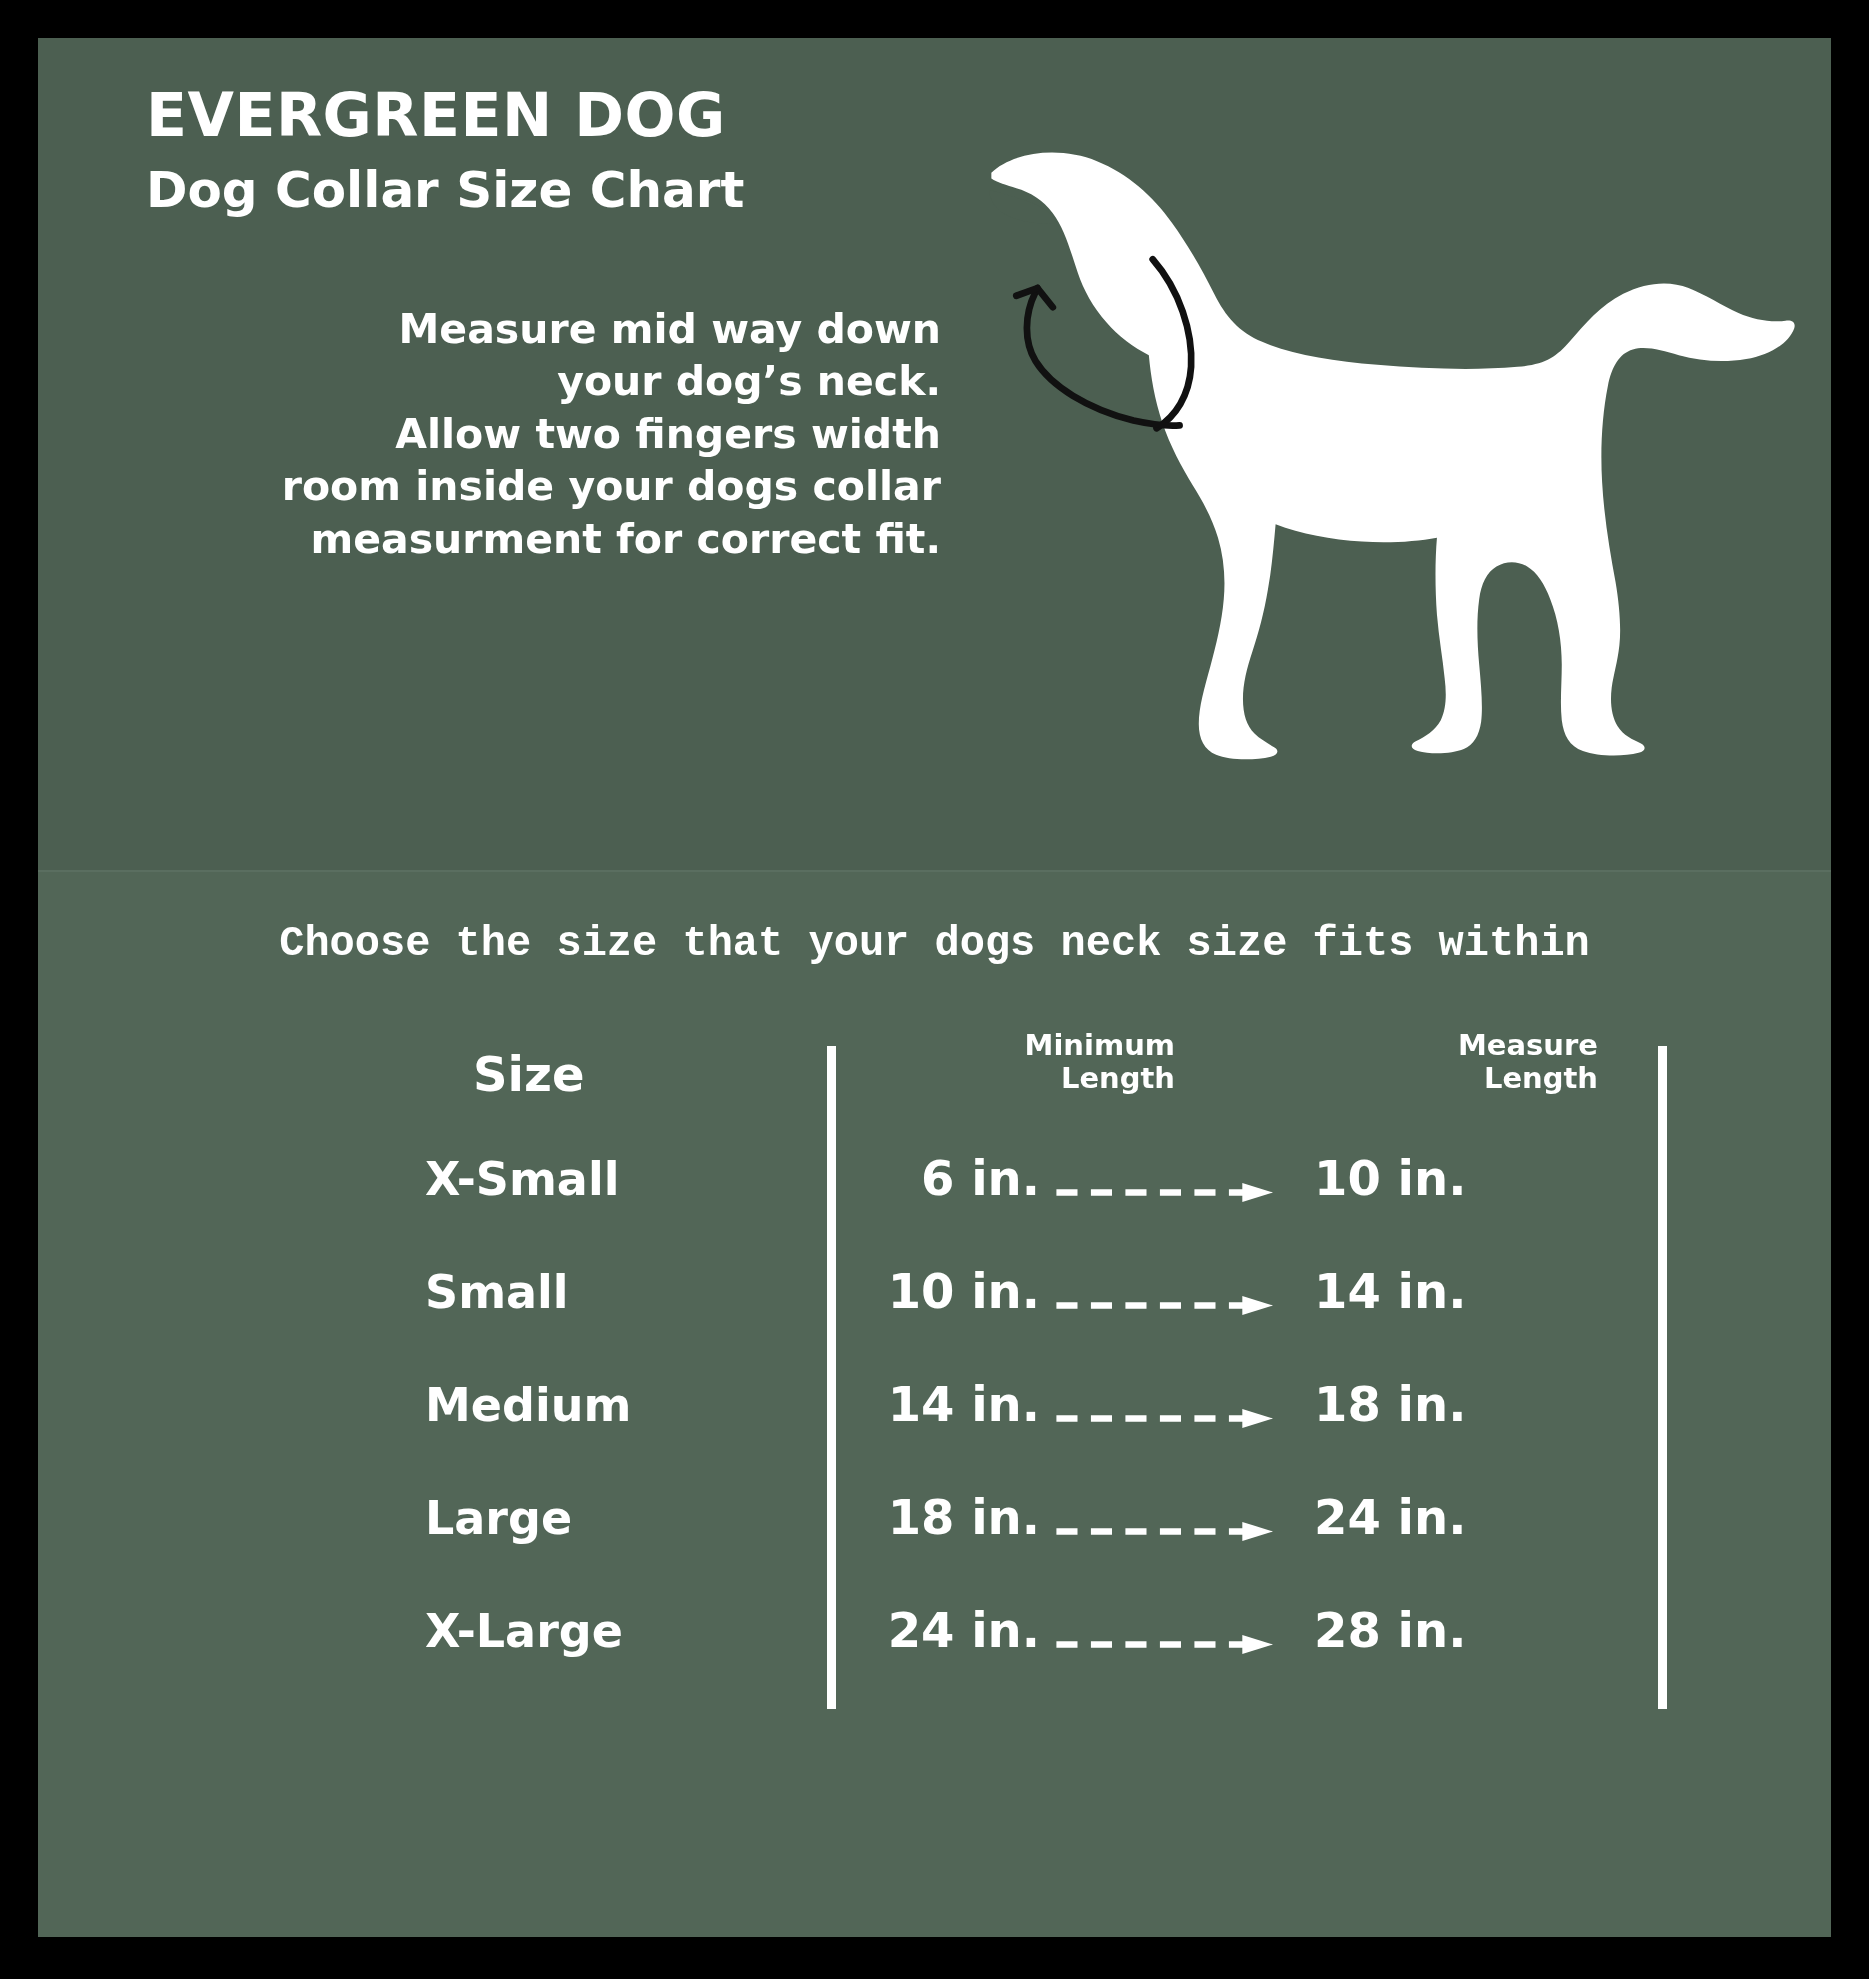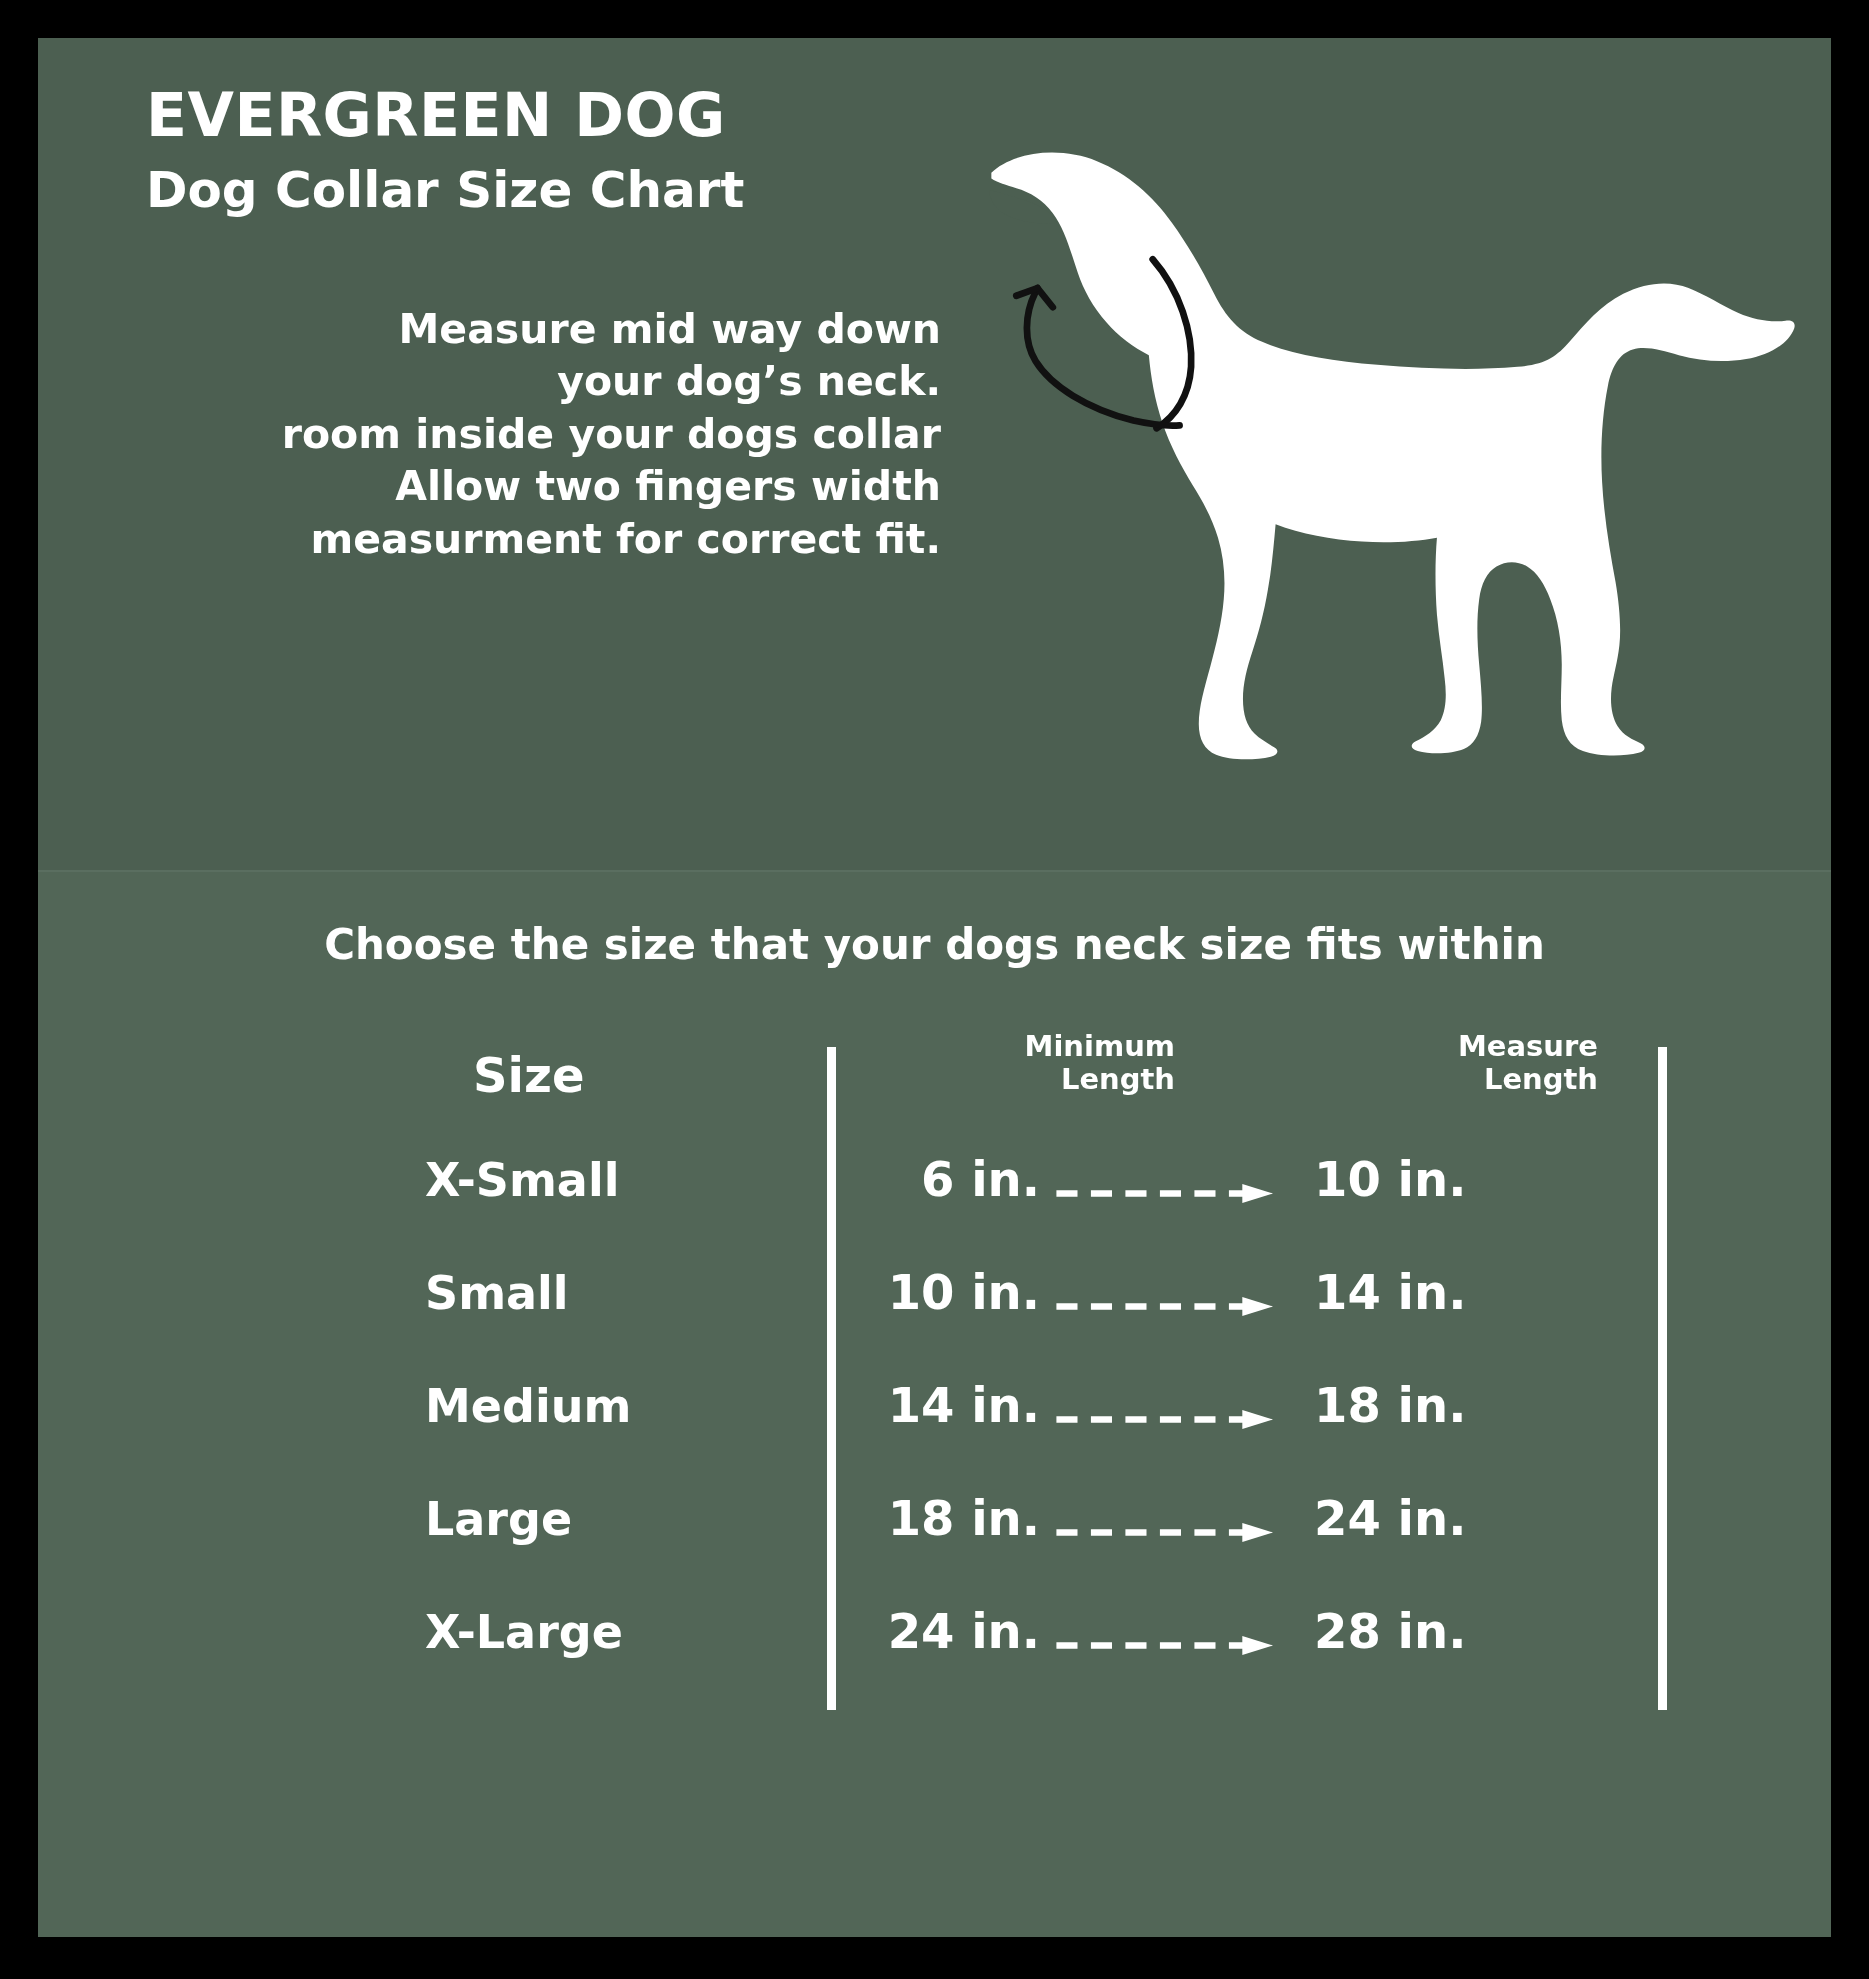--- a/index.html
+++ b/index.html
@@ -89,20 +89,21 @@
     background: #526657;
     box-sizing: border-box;
   }
   .choose {
     text-align: center;
     color: #ffffff;
     font-weight: bold;
     font-size: 42px;
     padding-top: 48px;
     white-space: nowrap;
+    font-family: Liberation Mono, monospace;
   }
   .table-area {
     position: relative;
     margin: 61px auto 0 auto;
     width: 1499px;
     height: 788px;
   }
   .vrule {
     position: absolute;
     width: 8.6px;
@@ -190,22 +191,22 @@
 
     <div class="top-panel">
 
       <div class="text-col">
         <div class="brand">EVERGREEN DOG</div>
         <div class="subtitle">Dog Collar Size Chart</div>
 
         <div class="instructions">
           <span class="ln">Measure mid way down</span>
           <span class="ln">your dog’s neck.</span>
+          <span class="ln">Allow two fingers width</span>
           <span class="ln">room inside your dogs collar</span>
-          <span class="ln">Allow two fingers width</span>
           <span class="ln">measurment for correct fit.</span>
         </div>
       </div>
 
       <div class="dog-wrap">
         <svg width="826" height="653" viewBox="0 0 860 680" xmlns="http://www.w3.org/2000/svg">
 
           <g>
             <path fill="#ffffff" d="
               M 18 30

